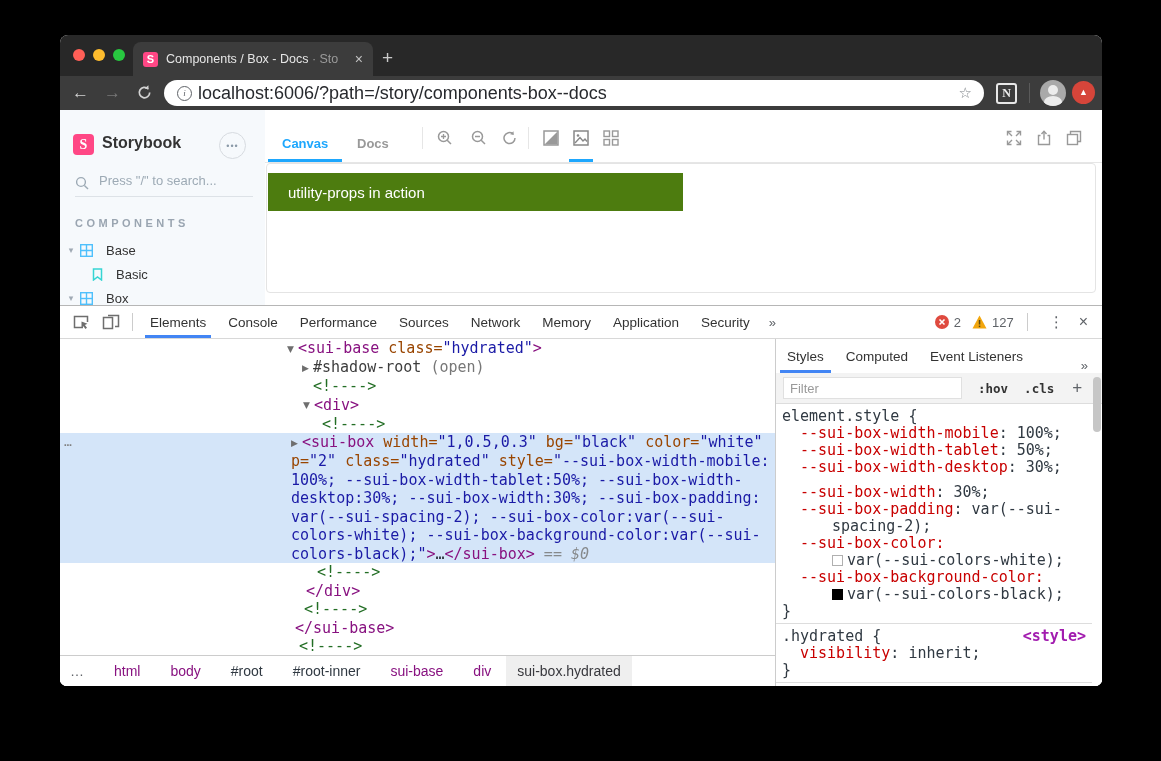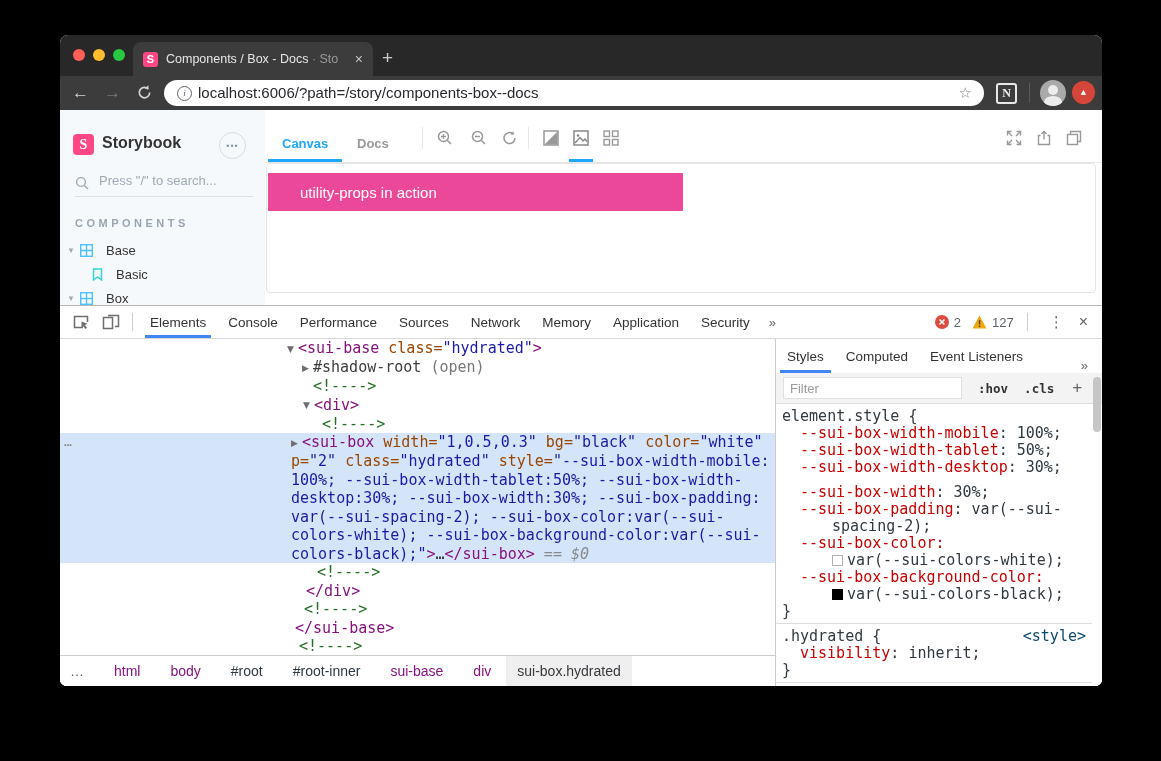--- a/index.html
+++ b/index.html
@@ -19,21 +19,21 @@
   .tabclose{color:#c3c3c3;font-size:14px;margin-left:6px;flex:0 0 auto;cursor:default;}
   .newtab{position:absolute;left:322px;top:10px;color:#c9c9c9;font-size:19px;line-height:26px;}
   
   .btoolbar{position:absolute;left:0;top:41px;right:0;height:34px;background:#3c3c3c;}
   .navbtn{position:absolute;top:5px;font-size:17px;line-height:24px;}
   .back{left:12px;color:#d2d2d2}.fwd{left:44px;color:#787878}
   .reload{position:absolute;left:76px;top:8px;}
   .omnibox{position:absolute;left:104px;top:4px;width:820px;height:26px;background:#fff;border-radius:13px;}
   .infoicon{position:absolute;left:13px;top:6px;width:13px;height:13px;border:1px solid #5f6368;border-radius:50%;
     color:#5f6368;font-size:9px;font-family:"Liberation Serif",serif;text-align:center;line-height:13px;font-style:italic;}
-  .urltext{position:absolute;left:34px;top:0;line-height:26px;font-size:15px;color:#27292d;text-align:center;}
+  .urltext{position:absolute;left:34px;top:0;line-height:26px;font-size:18px;color:#27292d;text-align:center;}
   .staricon{position:absolute;right:12px;top:0;color:#80868b;font-size:15px;line-height:26px;}
   .notion{position:absolute;left:936px;top:7px;width:17px;height:17px;border:2px solid #e8e8e8;border-radius:3px;
     color:#eee;font-family:"Liberation Serif",serif;font-weight:bold;font-size:12px;text-align:center;line-height:17px;}
   .tbsep{position:absolute;left:969px;top:7px;width:1px;height:20px;background:#5a5a5a;}
   .avatar{position:absolute;left:980px;top:4px;width:26px;height:26px;border-radius:50%;background:#a9a9a9;overflow:hidden;}
   .avatar:before{content:"";position:absolute;left:8px;top:5px;width:10px;height:10px;border-radius:50%;background:#ececec;}
   .avatar:after{content:"";position:absolute;left:4px;top:16px;width:18px;height:12px;border-radius:50%;background:#ececec;}
   .updbadge{position:absolute;left:1012px;top:5px;width:23px;height:23px;border-radius:50%;background:#d6453a;
     color:#fff;font-size:9px;text-align:center;line-height:23px;}
   
@@ -63,22 +63,22 @@
   .sb-canvas{position:absolute;left:205px;top:2px;right:0;height:195px;background:#fff;}
   .sb-toolbar{position:absolute;left:0;top:0;right:0;height:50px;border-bottom:1px solid #e6e6e6;}
   .sb-tab{position:absolute;top:24px;font-size:13px;font-weight:bold;}
   .sb-tab.t0{left:17px;color:#1ea7fd}.sb-tab.t1{left:92px;color:#999}
   .sb-tab-underline{position:absolute;left:3px;top:47px;width:74px;height:3px;background:#1ea7fd;}
   .img-underline{position:absolute;left:304px;top:47px;width:24px;height:3px;background:#1ea7fd;}
   .sb-sep{position:absolute;top:15px;width:1px;height:22px;background:#e6e6e6;}
   .sbtn{position:absolute;top:18px;width:16px;height:16px;}
   .sb-right{position:absolute;right:20px;top:18px;display:flex;gap:14px;}
   .sb-card{position:absolute;left:1px;top:51px;width:830px;height:130px;border:1px solid #e4e4e4;border-radius:4px;background:#fff;box-sizing:border-box;}
-  .story-box{position:absolute;left:1px;top:9px;width:415px;height:38px;background:#ec4899;color:#fff;
-    display:flex;align-items:center;padding-left:32px;box-sizing:border-box;font-size:15px;font-weight:500;}
+  .story-box{position:absolute;left:1px;top:9px;width:415px;height:38px;background:#4d7c0f;color:#fff;
+    display:flex;align-items:center;padding-left:20px;box-sizing:border-box;font-size:15px;font-weight:500;}
   
   .devtools{position:absolute;left:0;top:195px;right:0;bottom:0;background:#fff;border-top:1px solid #b6b6b6;box-sizing:border-box;}
   .dt-toolbar{position:absolute;left:0;top:0;right:0;height:33px;border-bottom:1px solid #d8d8d8;display:flex;align-items:center;background:#fff;box-sizing:border-box;}
   .dt-icon{margin-left:12px;display:flex;}
   .dt-sep{width:1px;height:18px;background:#ccc;margin:0 6px 0 12px;}
   .dt-tab{position:relative;padding:0 11px;font-size:13.5px;color:#333;height:32px;display:flex;align-items:center;}
   .dt-tab.active:after{content:"";position:absolute;left:6px;right:6px;bottom:0;height:3px;background:#4285f4;}
   .dt-more{font-size:13px;color:#5f6368;padding:0 8px;}
   .dt-badges{margin-left:auto;display:flex;align-items:center;gap:5px;}
   .dt-count{font-size:13px;color:#5f6368;}
@@ -105,21 +105,21 @@
   .st-filter input{margin-left:7px;width:165px;height:20px;border:1px solid #e0e0e0;background:#fff;font-size:13px;color:#333;
     padding:0 6px;outline:none;font-family:"Liberation Sans",sans-serif;}
   .st-filter input::placeholder{color:#9a9a9a;}
   .st-toggle{font-family:"DejaVu Sans Mono",monospace;font-size:12.5px;color:#333;font-weight:bold;margin-left:16px;}
   .st-plus{margin-left:18px;color:#5f6368;font-size:17px;}
   .st-scroll{position:absolute;right:1px;top:38px;width:8px;height:55px;border-radius:4px;background:#c6c6c6;}
   .st-rules{position:absolute;left:0;top:65px;right:10px;bottom:0;overflow:hidden;}
   .st-section{padding:4px 0 3px 0;border-bottom:1px solid #ddd;}
   .css-line{font-family:"DejaVu Sans Mono",monospace;font-size:15px;line-height:17px;white-space:pre;color:#303942;padding-right:6px;}
   .c-prop{color:#c80000}.c-sel{color:#303942}
-  .c-right{float:right;color:#0c4a6e;}
+  .c-right{float:right;color:#a21caf;font-weight:bold;}
   .swatch{display:inline-block;width:11px;height:11px;margin-right:4px;vertical-align:-1px;}
   .swW{background:#fff;border:1px solid #b0b0b0;box-sizing:border-box;}
   .swB{background:#000;border:1px solid #000;box-sizing:border-box;}
   
   .dt-crumbs{position:absolute;left:0;bottom:0;width:715px;height:31px;border-top:1px solid #ccc;background:#fff;
     display:flex;align-items:center;box-sizing:border-box;font-size:14px;}
   .crumb{margin-left:30px;color:#303942;white-space:nowrap;}
   .crumb.tag{color:#881280}.crumb.dots{color:#5f6368;margin-left:10px;}
   .crumb.chip{background:#efefef;color:#38383d;height:31px;display:flex;align-items:center;padding:0 11px;margin-left:15px;}
   svg{display:block}

